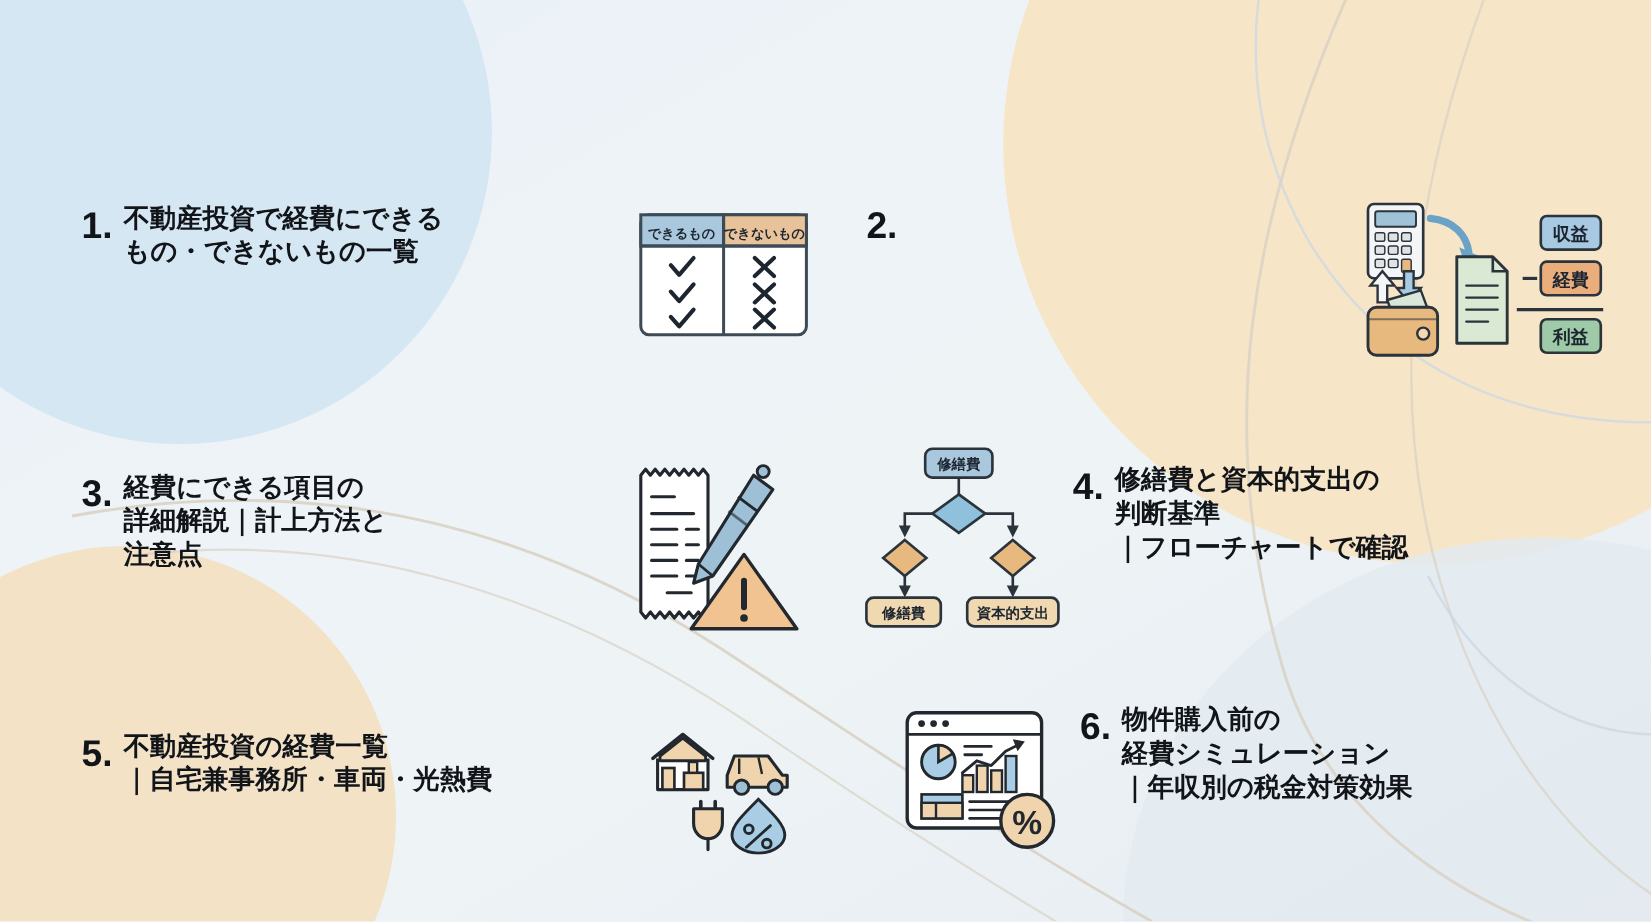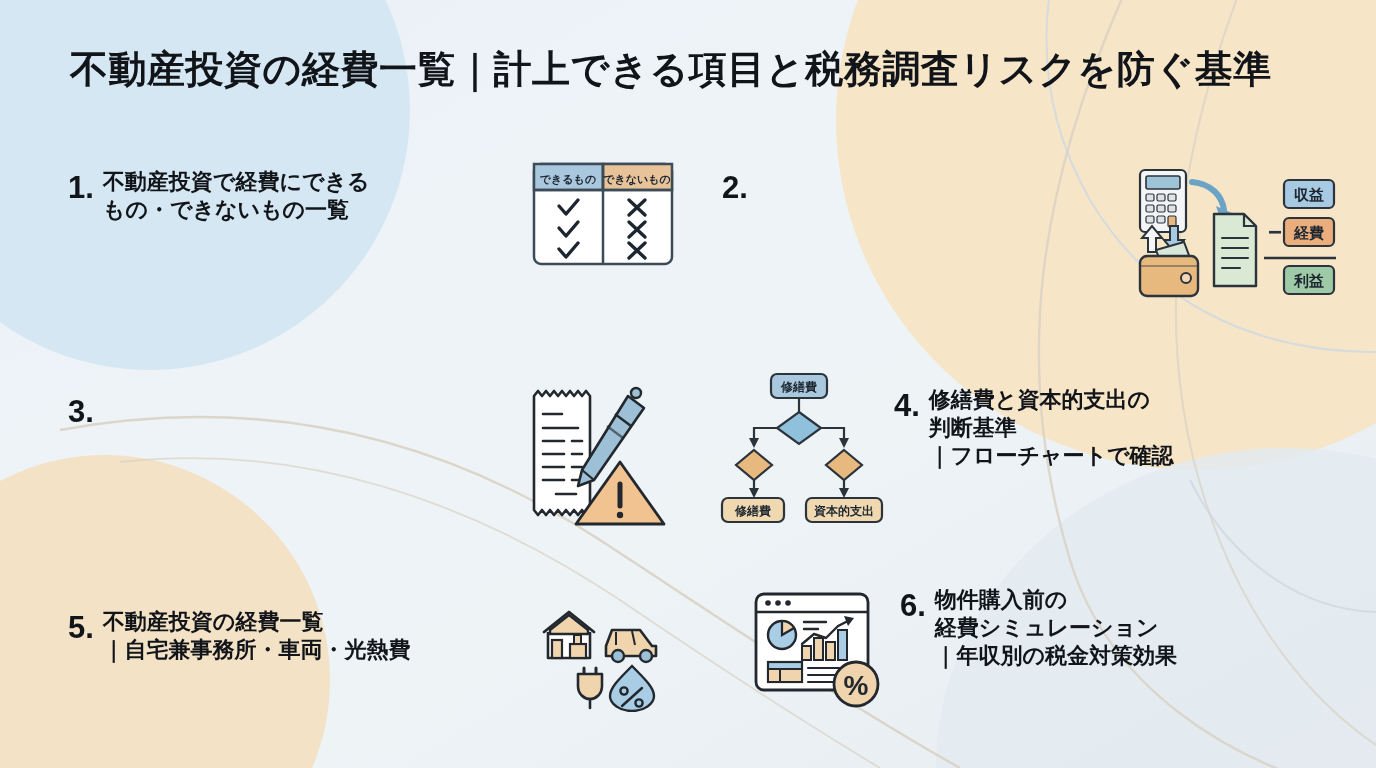--- a/index.html
+++ b/index.html
@@ -114,21 +114,21 @@
   }
 
   
   #row-1 { left: 68px;  top: 168px; }
   #row-2 { left: 722px; top: 168px; }
   #row-3 { left: 68px;  top: 392px; }
   #row-4 { left: 894px; top: 386px; }
   #row-5 { left: 68px;  top: 608px; }
   #row-6 { left: 900px; top: 586px; }
 
-  #icon-1 { position: absolute; left: 532px; top: 162px; }
+  #icon-1 { position: absolute; left: 532px; top: 177px; }
   #icon-3 { position: absolute; left: 516px; top: 384px; }
   #icon-4 { position: absolute; left: 714px; top: 372px; text-align: center; }
   #icon-5 { position: absolute; left: 536px; top: 604px; }
   #icon-6 { position: absolute; left: 752px; top: 588px; }
 
   svg { display: block; }
 </style>
 </head>
 <body>
 
@@ -142,21 +142,20 @@
     <svg class="bg-lines" viewBox="0 0 1376 768">
       <path d="M1130,-20 C1040,180 1010,360 1070,560 C1110,690 1230,760 1340,790" fill="none" stroke="#d9d2c4" stroke-width="2.4" opacity=".85"></path>
       <path d="M1240,-10 C1180,150 1150,330 1205,500 C1250,640 1330,720 1400,760" fill="none" stroke="#d9d2c4" stroke-width="2" opacity=".7"></path>
       <path d="M60,430 C250,395 430,430 600,540 C730,625 840,700 960,768" fill="none" stroke="#d9d2c4" stroke-width="2.4" opacity=".9"></path>
       <path d="M120,462 C300,442 470,500 620,600 C720,668 800,720 880,768" fill="none" stroke="#d9d2c4" stroke-width="1.8" opacity=".7"></path>
       <path d="M1376,352 C1250,352 1150,300 1090,200 C1050,130 1040,60 1050,-10" fill="none" stroke="#cdd8e2" stroke-width="2" opacity=".8"></path>
       <path d="M1376,612 C1300,610 1230,560 1190,480" fill="none" stroke="#cdd8e2" stroke-width="2" opacity=".8"></path>
     </svg>
   </div>
 
-  <div class="title">不動産投資の経費一覧｜計上できる項目と税務調査リスクを防ぐ基準</div>
 
   <div class="row item" id="row-1">
     <div class="item-num">1.</div>
     <div class="item-text">不動産投資で経費にできる
 もの・できないもの一覧</div>
   </div>
 
   <div id="icon-1" class="item-icon">
     <svg width="142" height="104" viewBox="0 0 142 104">
       <rect x="2" y="2" width="138" height="100" rx="7" fill="#ffffff" stroke="#3d4b57" stroke-width="2.5"></rect>
@@ -245,20 +244,23 @@
       </g>
       <g>
         <rect x="156" y="100" width="50" height="28" rx="5" fill="#9ecaa8" stroke="#2b333b" stroke-width="2.2"></rect>
         <text x="181" y="120" font-family="'Liberation Sans',sans-serif" font-size="15" font-weight="bold" text-anchor="middle" fill="#1d2630">利益</text>
       </g>
     </svg>
   </div>
 
   <div class="row item" id="row-3">
     <div class="item-num">3.</div>
+    <div class="item-text">経費にできる項目の
+詳細解説｜計上方法と
+注意点</div>
   </div>
 
   <div id="icon-3" class="item-icon">
     <svg width="160" height="150" viewBox="0 0 160 150">
       <g>
         <path d="M18,12 L22,7 L26,12 L30,7 L34,12 L38,7 L42,12 L46,7 L50,12 L54,7 L58,12 L62,7 L66,12 L70,7 L74,12
                  L74,126 L70,131 L66,126 L62,131 L58,126 L54,131 L50,126 L46,131 L42,126 L38,131 L34,126 L30,131
                  L26,126 L22,131 L18,126 Z" fill="#ffffff" stroke="#22282e" stroke-width="2.6" stroke-linejoin="round"></path>
         <g stroke="#22282e" stroke-width="2.6" stroke-linecap="round">
           <line x1="27" y1="30" x2="46" y2="30"></line>

